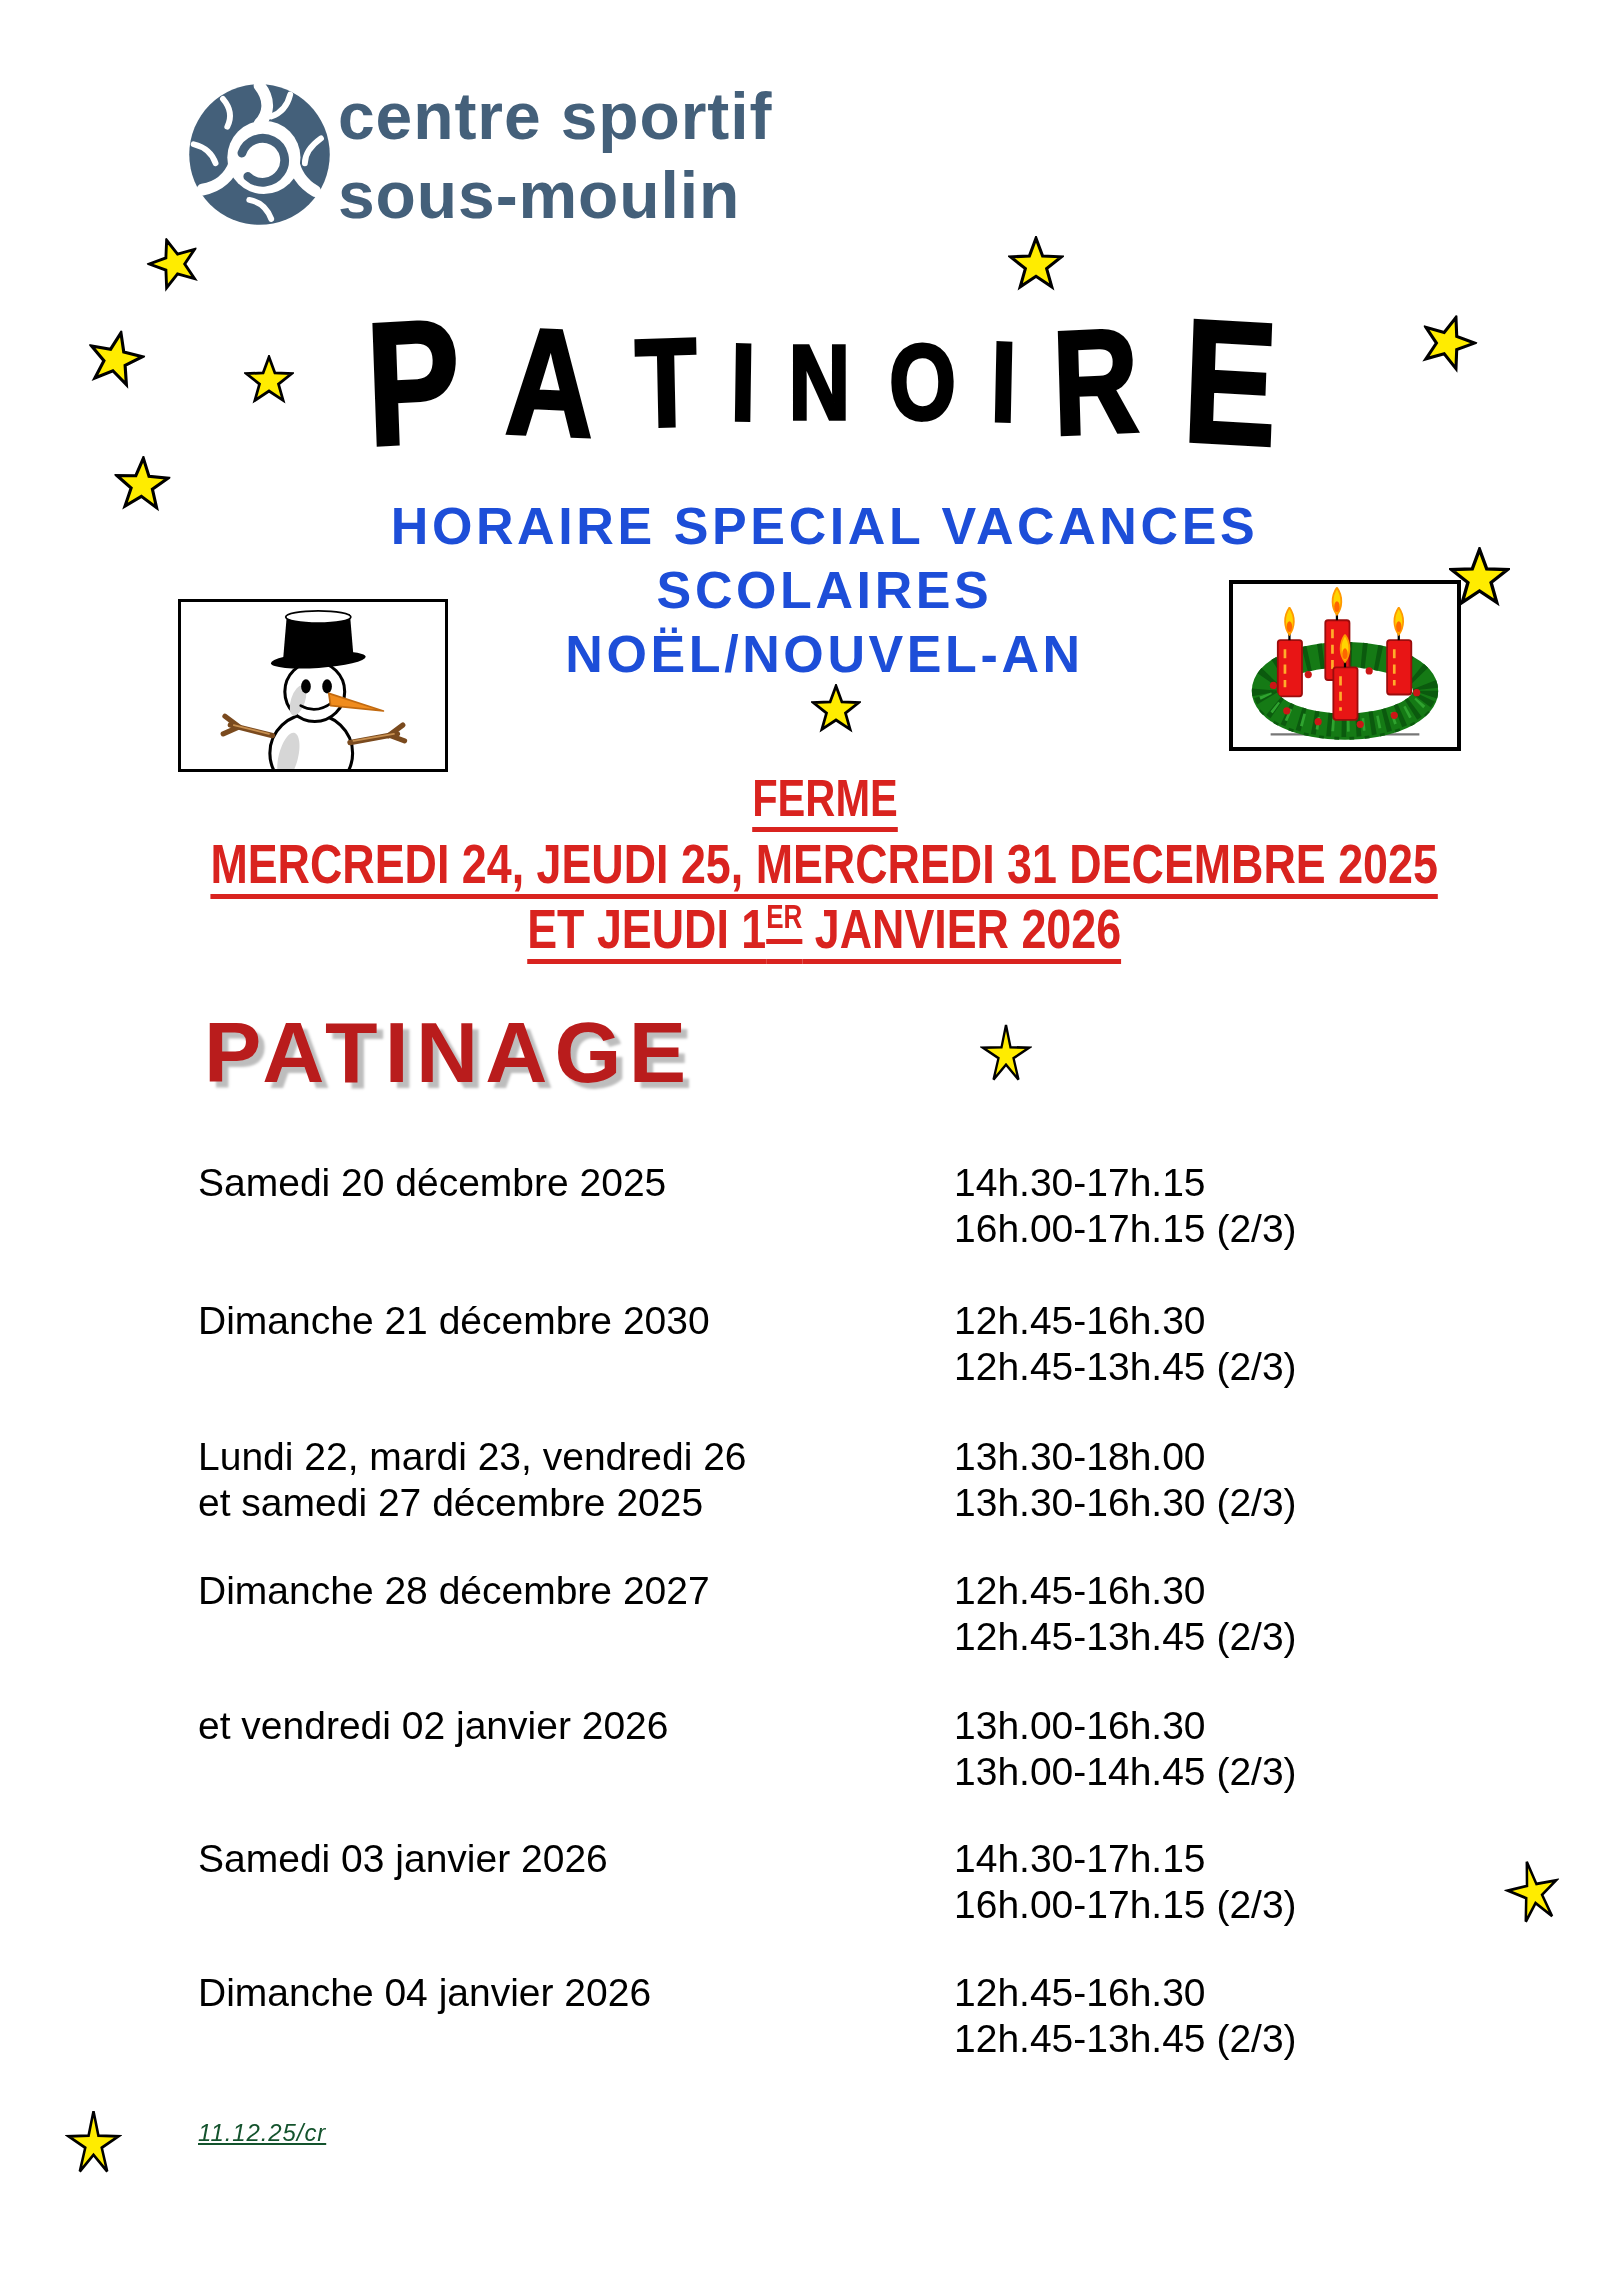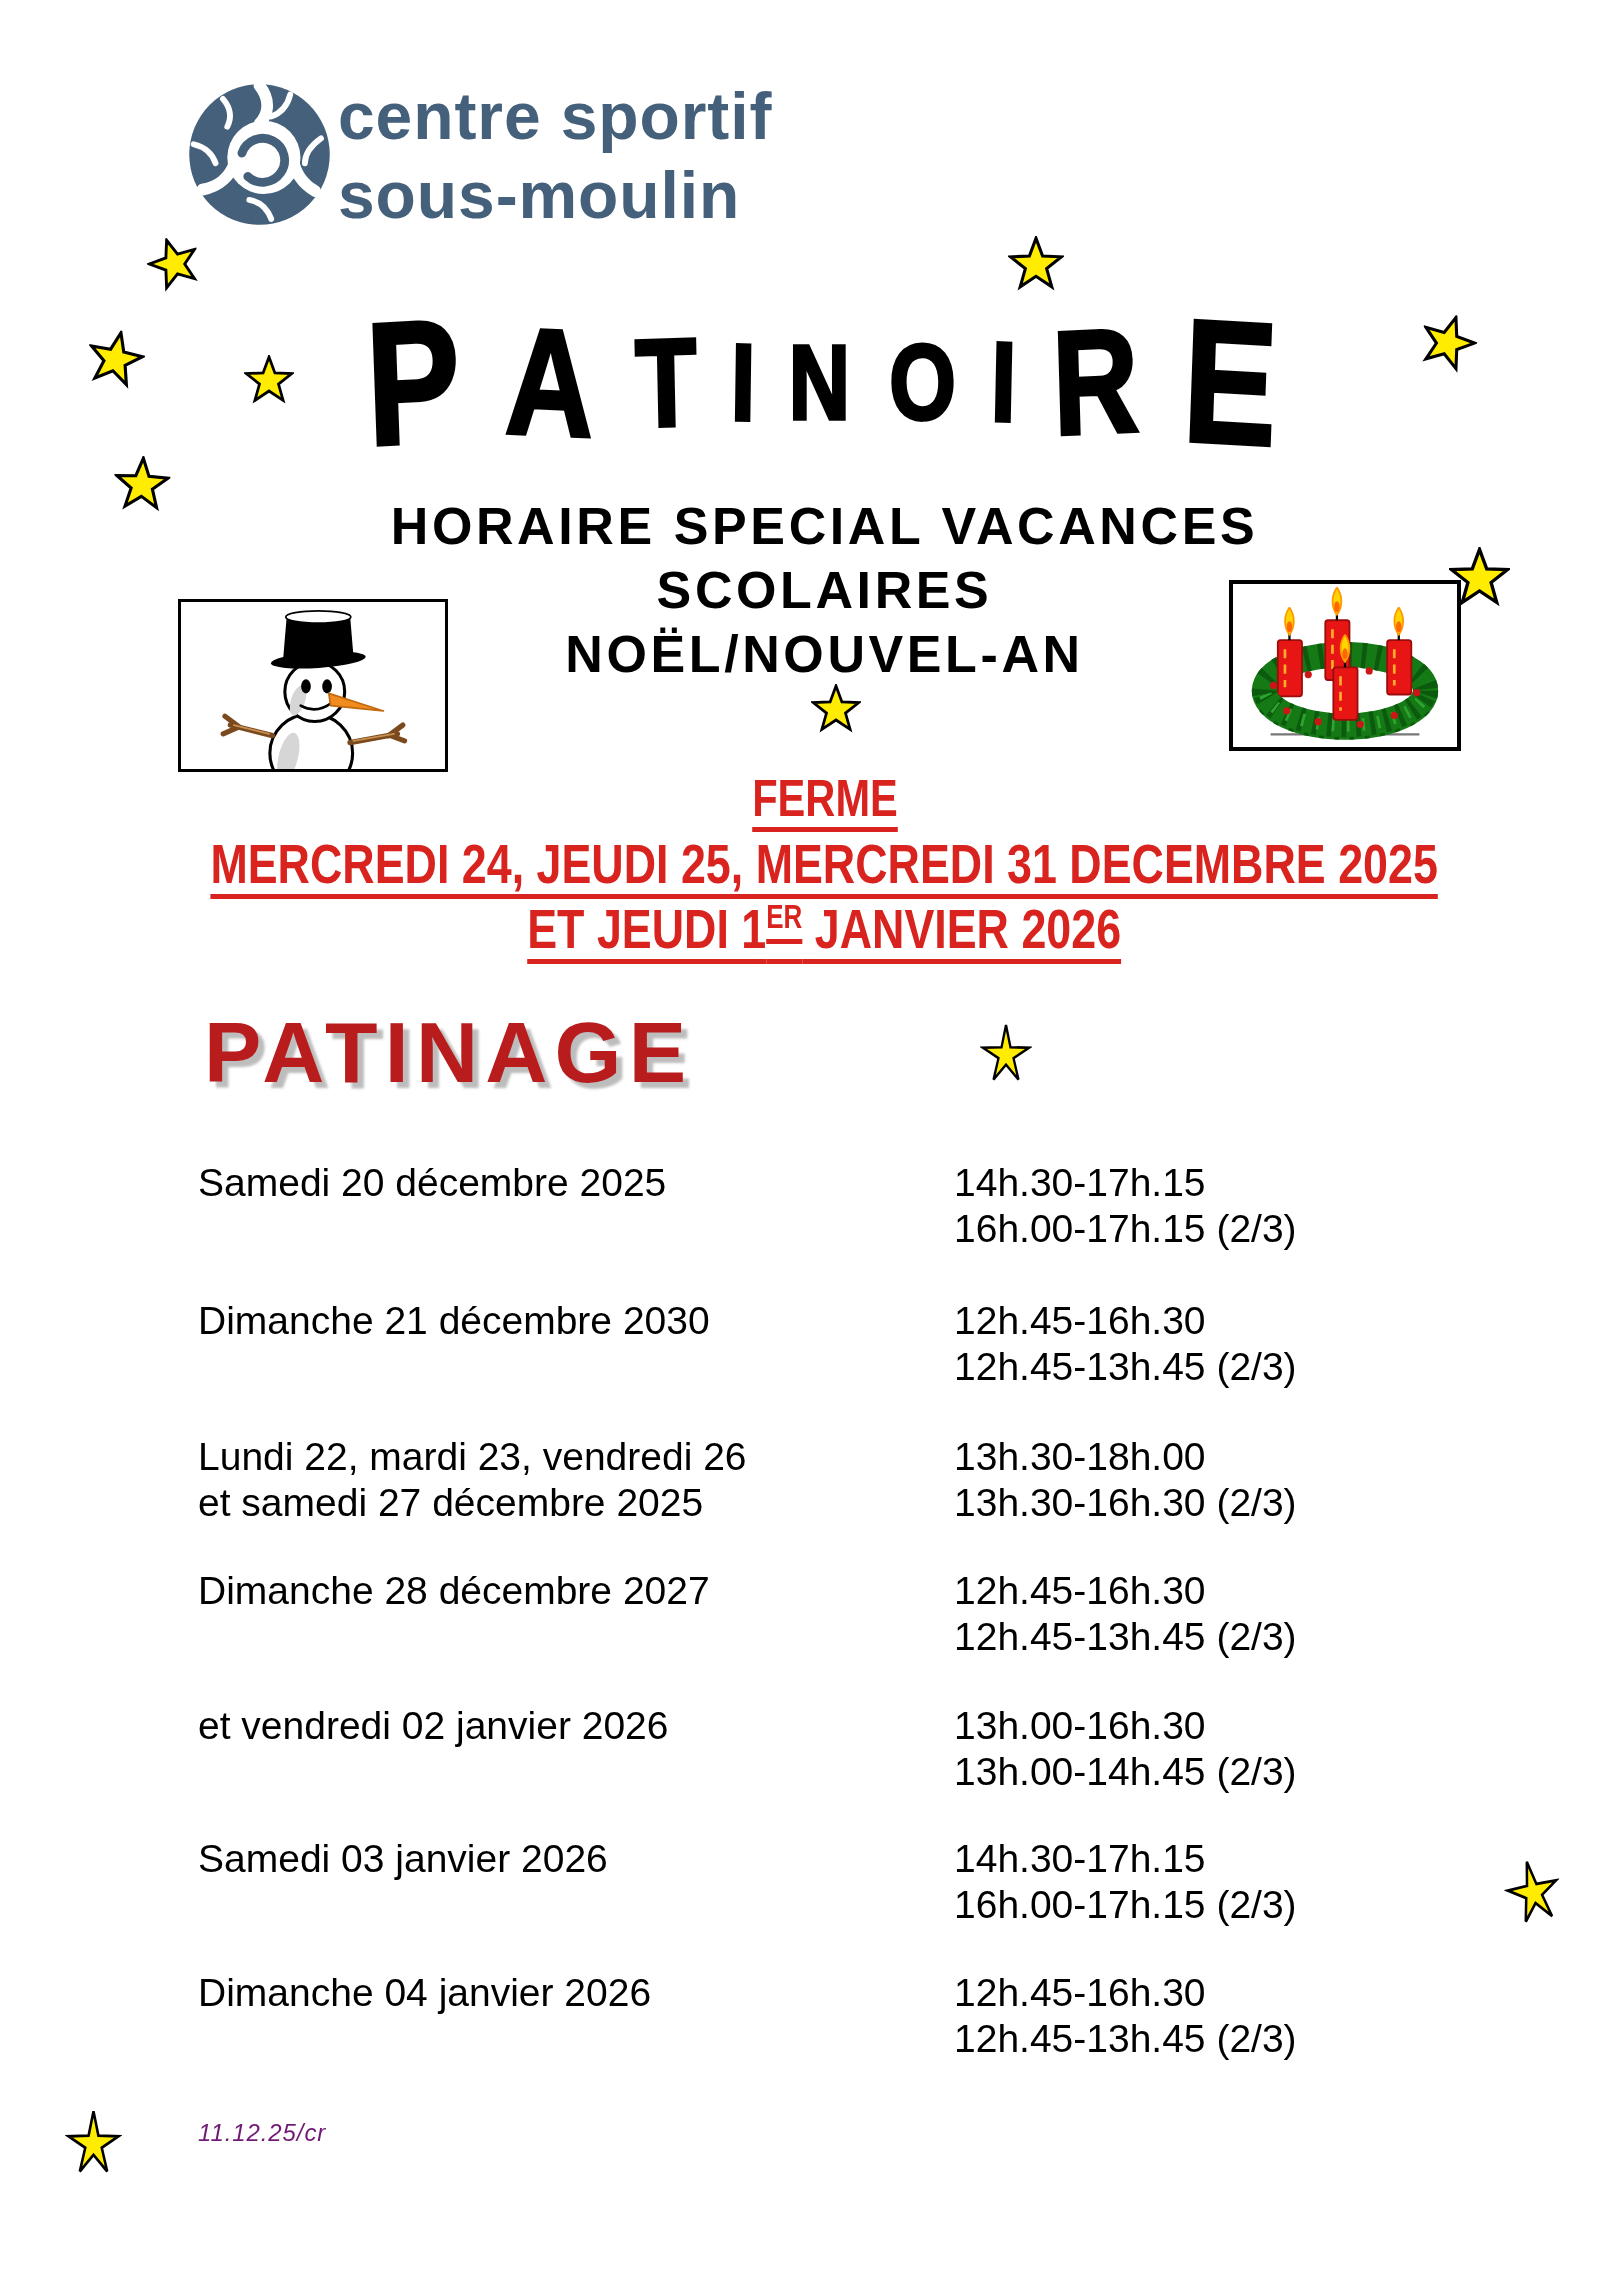--- a/index.html
+++ b/index.html
@@ -16,21 +16,21 @@
   
   .star { position:absolute; }
   .star svg { display:block; width:100%; height:100%; }
   
   .title-row { position:absolute; left:22.4px; right:0; top:315px; height:134px;
     display:flex; align-items:center; justify-content:center; }
   .t-letter { display:inline-block; font-weight:bold; color:#000;
     margin:0 11.6px; -webkit-text-stroke:3.6px #000; line-height:1; }
   
   .subtitle { position:absolute; left:27px; right:0; top:494px; text-align:center;
-    font-weight:bold; font-size:52px; line-height:64px; letter-spacing:3.6px; color:#000000; }
+    font-weight:bold; font-size:52px; line-height:64px; letter-spacing:3.6px; color:#1d4ed8; }
   
   .snowman-box { position:absolute; left:178px; top:599px; width:264px; height:167px;
     border:3.6px solid #000; background:#fff; overflow:hidden; }
   .wreath-box { position:absolute; left:1229px; top:580px; width:224px; height:163px;
     border:4.5px solid #000; background:#fff; overflow:hidden; }
   .snowman-box svg, .wreath-box svg { display:block; width:100%; height:100%; }
   
   .closure-line { position:absolute; left:27px; right:0; text-align:center;
     font-weight:bold; white-space:nowrap; }
   .cond { display:inline-block; transform:scaleX(0.8); transform-origin:50% 50%;
@@ -42,21 +42,21 @@
   
   .section-heading { position:absolute; left:204px; top:1003px;
     font-size:86px; font-weight:bold; letter-spacing:7.2px; color:#b91c1c;
     text-shadow:6.3px 6.3px 2.7px #bdbdbd; }
   
   .sched-row { position:absolute; left:0; width:100%; font-size:39px; line-height:46px; }
   .sched-date { position:absolute; left:198px; white-space:nowrap; }
   .sched-times { position:absolute; left:954px; white-space:nowrap; }
   
   .footer-note { position:absolute; left:198px; top:2119px; font-size:24px;
-    font-style:italic; color:#701a75; letter-spacing:0.9px; }
+    font-style:italic; color:#14532d; letter-spacing:0.9px;text-decoration:underline; }
 </style>
 </head>
 <body>
 
 <div class="page">
 
   <div class="logo-block">
     <div class="logo-swirl">
       <svg viewBox="0 0 110 110">
         <g fill="#44607a">

